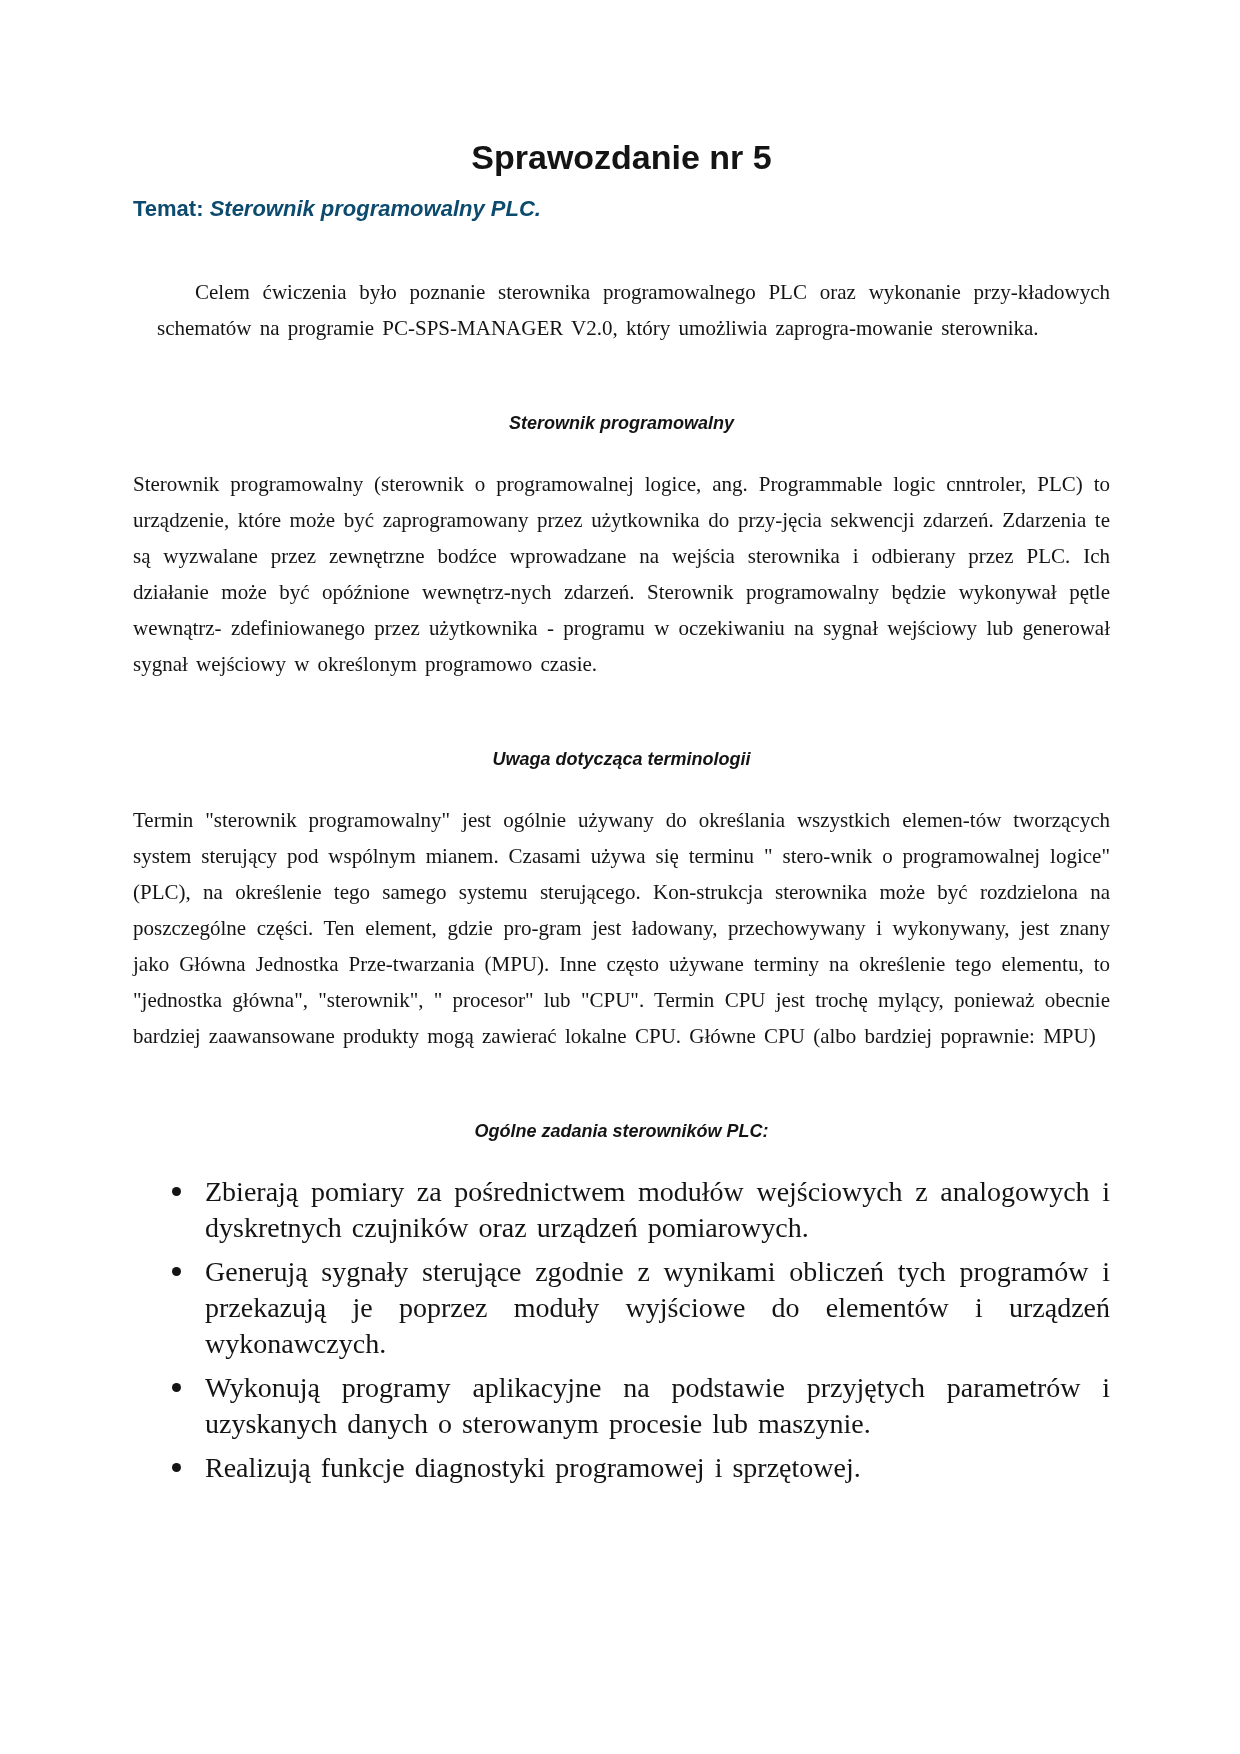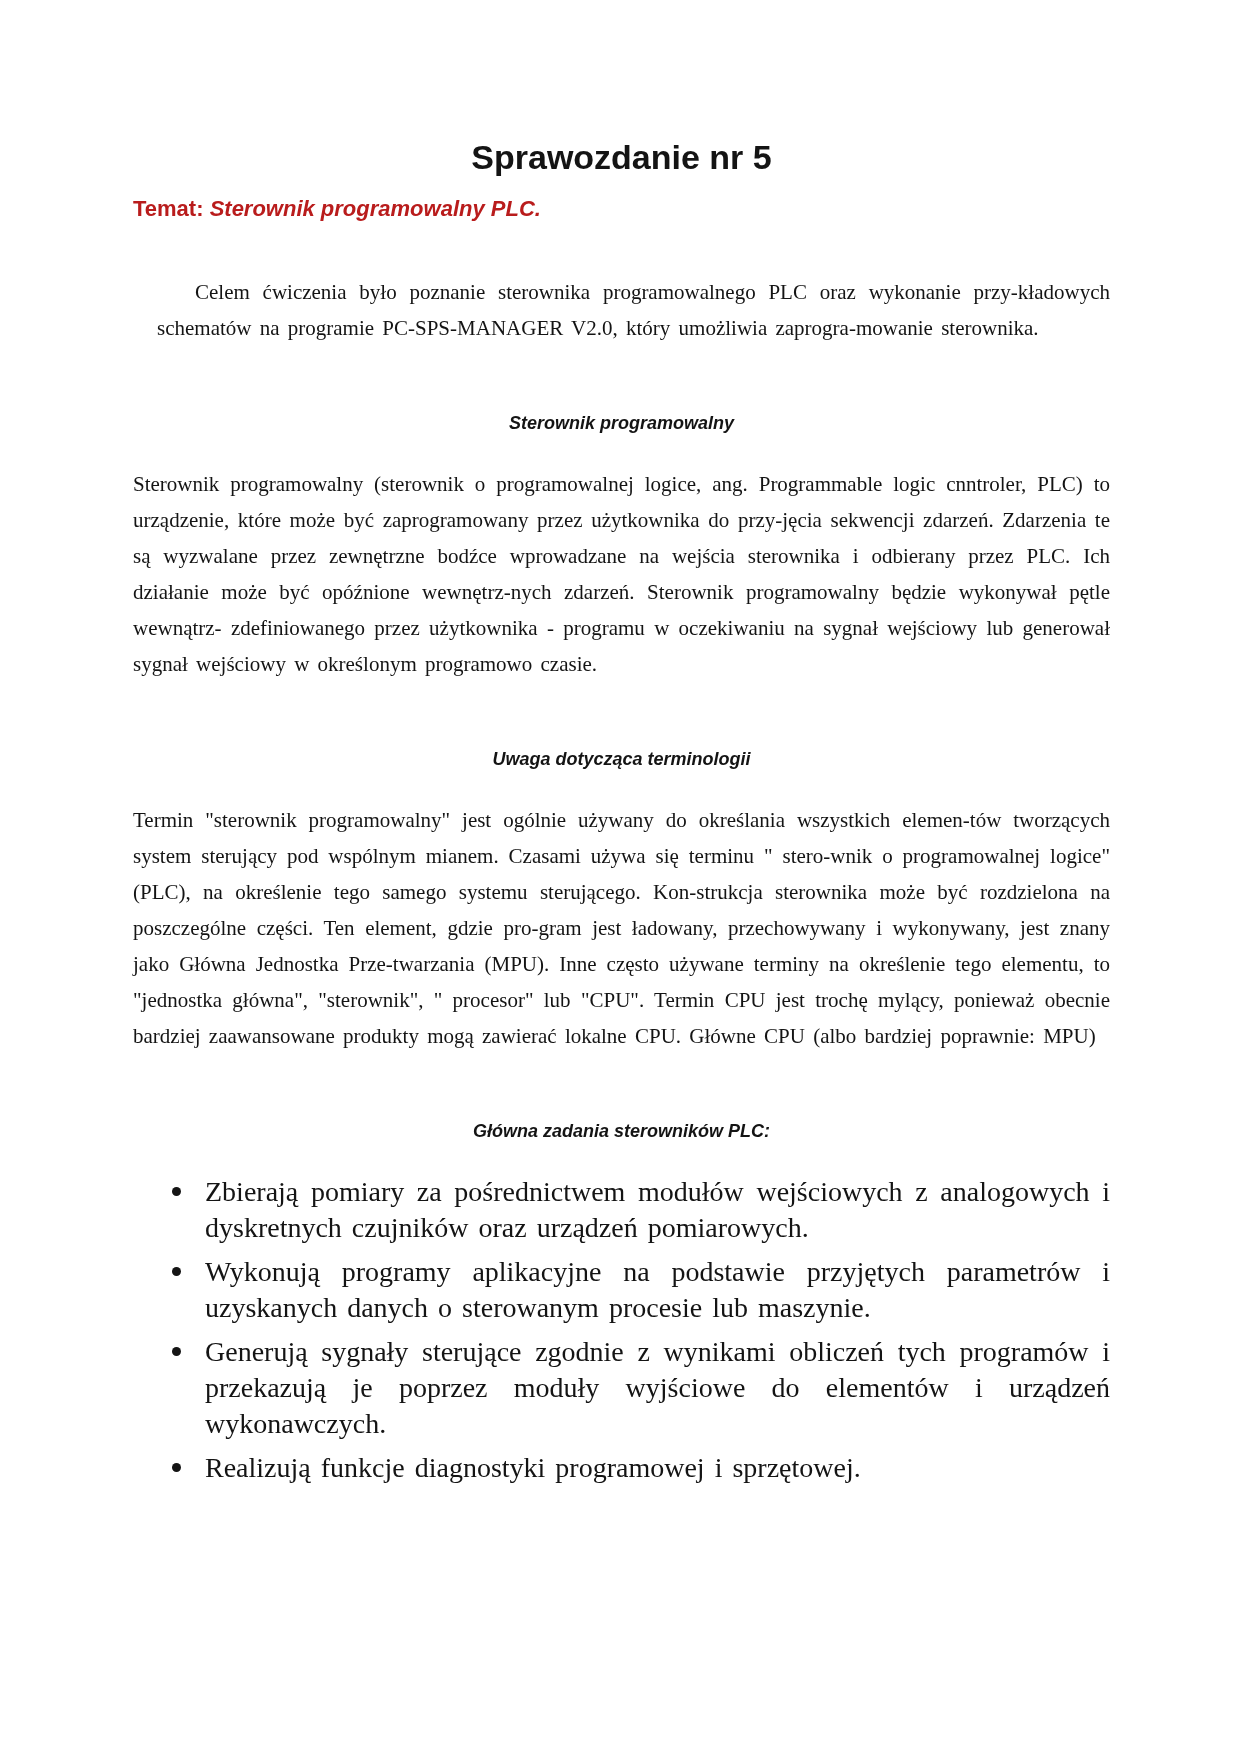--- a/index.html
+++ b/index.html
@@ -30,21 +30,21 @@
     margin: 0 0 16px 0;
     color: #141414;
   }
   
   .topic-line {
     font-family: "Liberation Sans", sans-serif;
     font-weight: bold;
     font-size: 22px;
     line-height: 30px;
     margin: 12px 0 0 0;
-    color: #b91c1c;
+    color: #0c4a6e;
   }
   .topic-line .topic-value {
     font-style: italic;
   }
   
   .body-par {
     font-family: "Liberation Serif", serif;
     font-size: 21px;
     line-height: 36px;
     text-align: justify;
@@ -112,22 +112,22 @@
   <p class="body-par indent intro">Celem ćwiczenia było poznanie sterownika programowalnego PLC oraz wykonanie przy-kładowych schematów na programie PC-SPS-MANAGER V2.0, który umożliwia zaprogra-mowanie sterownika.</p>
 
   <h2 class="section-heading">Sterownik programowalny</h2>
 
   <p class="body-par">Sterownik programowalny (sterownik o programowalnej logice, ang. Programmable logic cnntroler, PLC) to urządzenie, które może być zaprogramowany przez użytkownika do przy-jęcia sekwencji zdarzeń. Zdarzenia te są wyzwalane przez zewnętrzne bodźce wprowadzane na wejścia sterownika i odbierany przez PLC. Ich działanie może być opóźnione wewnętrz-nych zdarzeń. Sterownik programowalny będzie wykonywał pętle wewnątrz- zdefiniowanego przez użytkownika - programu w oczekiwaniu na sygnał wejściowy lub generował sygnał wejściowy w określonym programowo czasie.</p>
 
   <h2 class="section-heading">Uwaga dotycząca terminologii</h2>
 
   <p class="body-par">Termin "sterownik programowalny" jest ogólnie używany do określania wszystkich elemen-tów tworzących system sterujący pod wspólnym mianem. Czasami używa się terminu " stero-wnik o programowalnej logice" (PLC), na określenie tego samego systemu sterującego. Kon-strukcja sterownika może być rozdzielona na poszczególne części. Ten element, gdzie pro-gram jest ładowany, przechowywany i wykonywany, jest znany jako Główna Jednostka Prze-twarzania (MPU). Inne często używane terminy na określenie tego elementu, to "jednostka główna", "sterownik", " procesor" lub "CPU". Termin CPU jest trochę mylący, ponieważ obecnie bardziej zaawansowane produkty mogą zawierać lokalne CPU. Główne CPU (albo bardziej poprawnie: MPU)</p>
 
-  <h2 class="section-heading">Główna zadania sterowników PLC:</h2>
+  <h2 class="section-heading">Ogólne zadania sterowników PLC:</h2>
 
   <ul class="bullet-list">
       <li>Zbierają pomiary za pośrednictwem modułów wejściowych z analogowych i dyskretnych czujników oraz urządzeń pomiarowych.</li>
+      <li>Generują sygnały sterujące zgodnie z wynikami obliczeń tych programów i przekazują je poprzez moduły wyjściowe do elementów i urządzeń wykonawczych.</li>
       <li>Wykonują programy aplikacyjne na podstawie przyjętych parametrów i uzyskanych danych o sterowanym procesie lub maszynie.</li>
-      <li>Generują sygnały sterujące zgodnie z wynikami obliczeń tych programów i przekazują je poprzez moduły wyjściowe do elementów i urządzeń wykonawczych.</li>
       <li>Realizują funkcje diagnostyki programowej i sprzętowej.</li>
     </ul>
 
 </div>
 
 </body></html>

